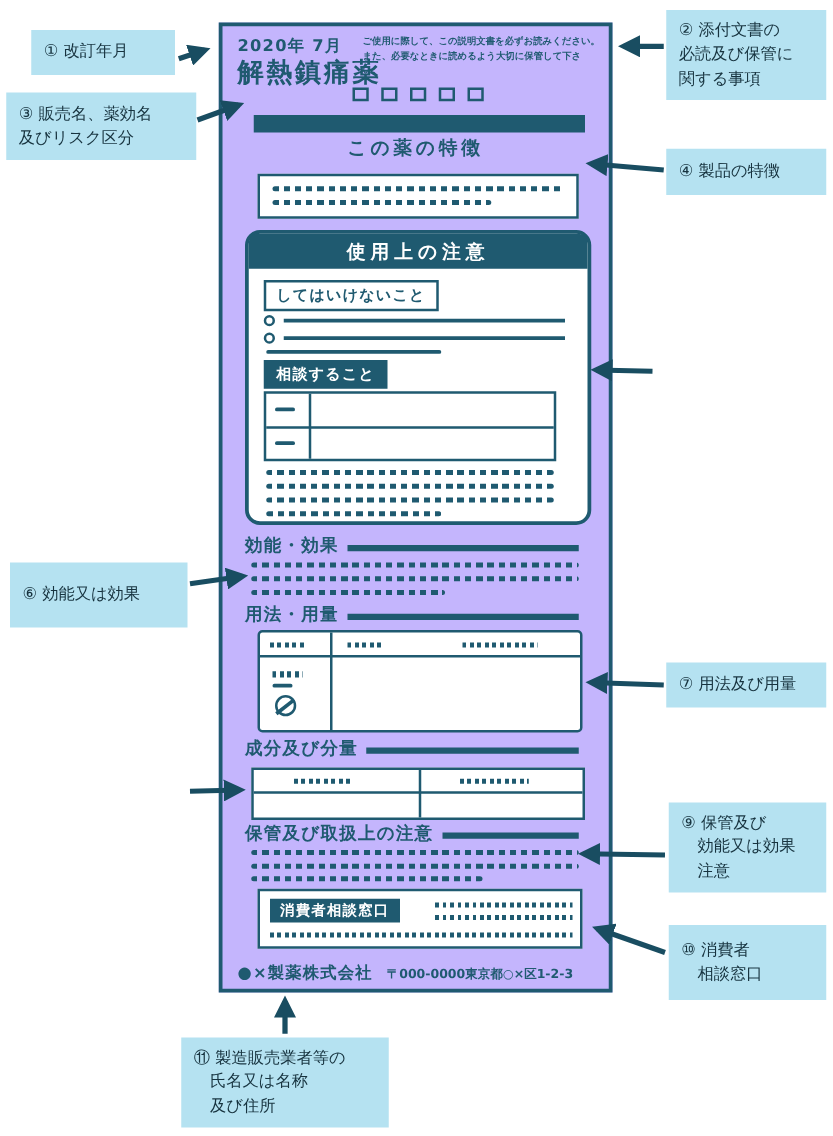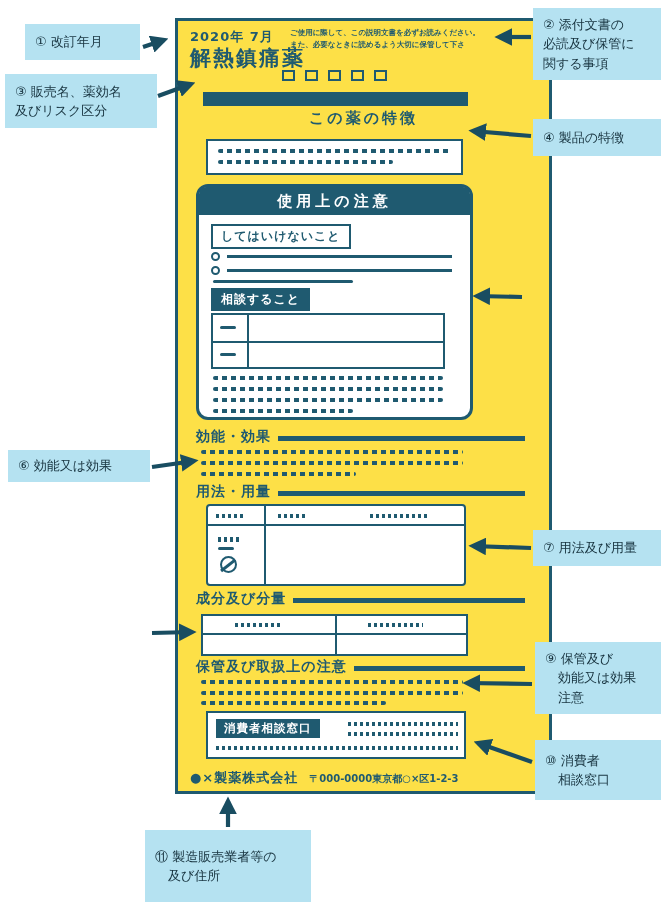--- a/index.html
+++ b/index.html
@@ -13,22 +13,22 @@
   .canvas{ position:relative; width:666px; height:909px; background:#fff; overflow:hidden; }
 
   
   .callout{ position:absolute; background:var(--callout); color:var(--ctext);
             font-size:13px; line-height:1.5; padding:6px 10px;
             display:flex; flex-direction:column; justify-content:center; }
   .callout div{ white-space:pre; }
   .callout.small{ font-size:12px; }
 
   
-  .doc{ position:absolute; left:175px; top:18px; width:377px; height:776px;
-        background:#fde047; border:3px solid var(--teal); color:var(--teal);text-decoration:underline; }
+  .doc{ position:absolute; left:175px; top:18px; width:315px; height:776px;
+        background:#c4b5fd; border:3px solid var(--teal); color:var(--teal);text-decoration:underline; }
 
   .rev{ position:absolute; left:12px; top:7px; font-size:13px; font-weight:bold; letter-spacing:1px; }
   .ttl{ position:absolute; left:12px; top:23px; font-size:21px; font-weight:800; letter-spacing:2px; }
   .notice{ position:absolute; left:112px; top:6px; width:190px; font-size:7.5px;
            font-weight:bold; line-height:1.55; }
   .sqrow{ position:absolute; left:104px; top:49px; display:flex; gap:10px; }
   .sq{ width:13px; height:11px; border:2px solid var(--teal); }
   .namebar{ position:absolute; left:25px; top:71px; width:265px; height:14px; background:var(--teal); }
   .feat-h{ position:absolute; left:0; right:0; top:88px; text-align:center;
            font-size:15px; font-weight:bold; letter-spacing:3px; }
@@ -199,21 +199,21 @@
   <div class="callout" style="left:533px;top:119px;width:128px;height:37px">
     <div>④ 製品の特徴</div>
   </div>
 
   <div class="callout" style="left:5px;top:74px;width:152px;height:54px">
     <div>③ 販売名、薬効名</div>
     <div>及びリスク区分</div>
   </div>
 
 
-  <div class="callout" style="left:8px;top:450px;width:142px;height:32px">
+  <div class="callout" style="left:8px;top:450px;width:142px;height:52px">
     <div>⑥ 効能又は効果</div>
   </div>
 
   <div class="callout" style="left:533px;top:530px;width:128px;height:36px">
     <div>⑦ 用法及び用量</div>
   </div>
 
 
   <div class="callout" style="left:535px;top:642px;width:126px;height:72px">
     <div>⑨ 保管及び</div>
@@ -221,20 +221,21 @@
     <div>　注意</div>
   </div>
 
   <div class="callout" style="left:535px;top:740px;width:126px;height:60px">
     <div>⑩ 消費者</div>
     <div>　相談窓口</div>
   </div>
 
   <div class="callout" style="left:145px;top:830px;width:166px;height:72px">
     <div>⑪ 製造販売業者等の</div>
+    <div>　氏名又は名称</div>
     <div>　及び住所</div>
   </div>
 
   <svg class="arrows" viewBox="0 0 666 909">
     <defs>
       <marker id="ah" markerWidth="4.2" markerHeight="4.2" refX="3.1" refY="2.1" orient="auto">
         <path d="M0,0 L4.2,2.1 L0,4.2 Z" fill="#194d61"></path>
       </marker>
     </defs>
     <g stroke="#194d61" stroke-width="4.2" fill="none" marker-end="url(#ah)">

